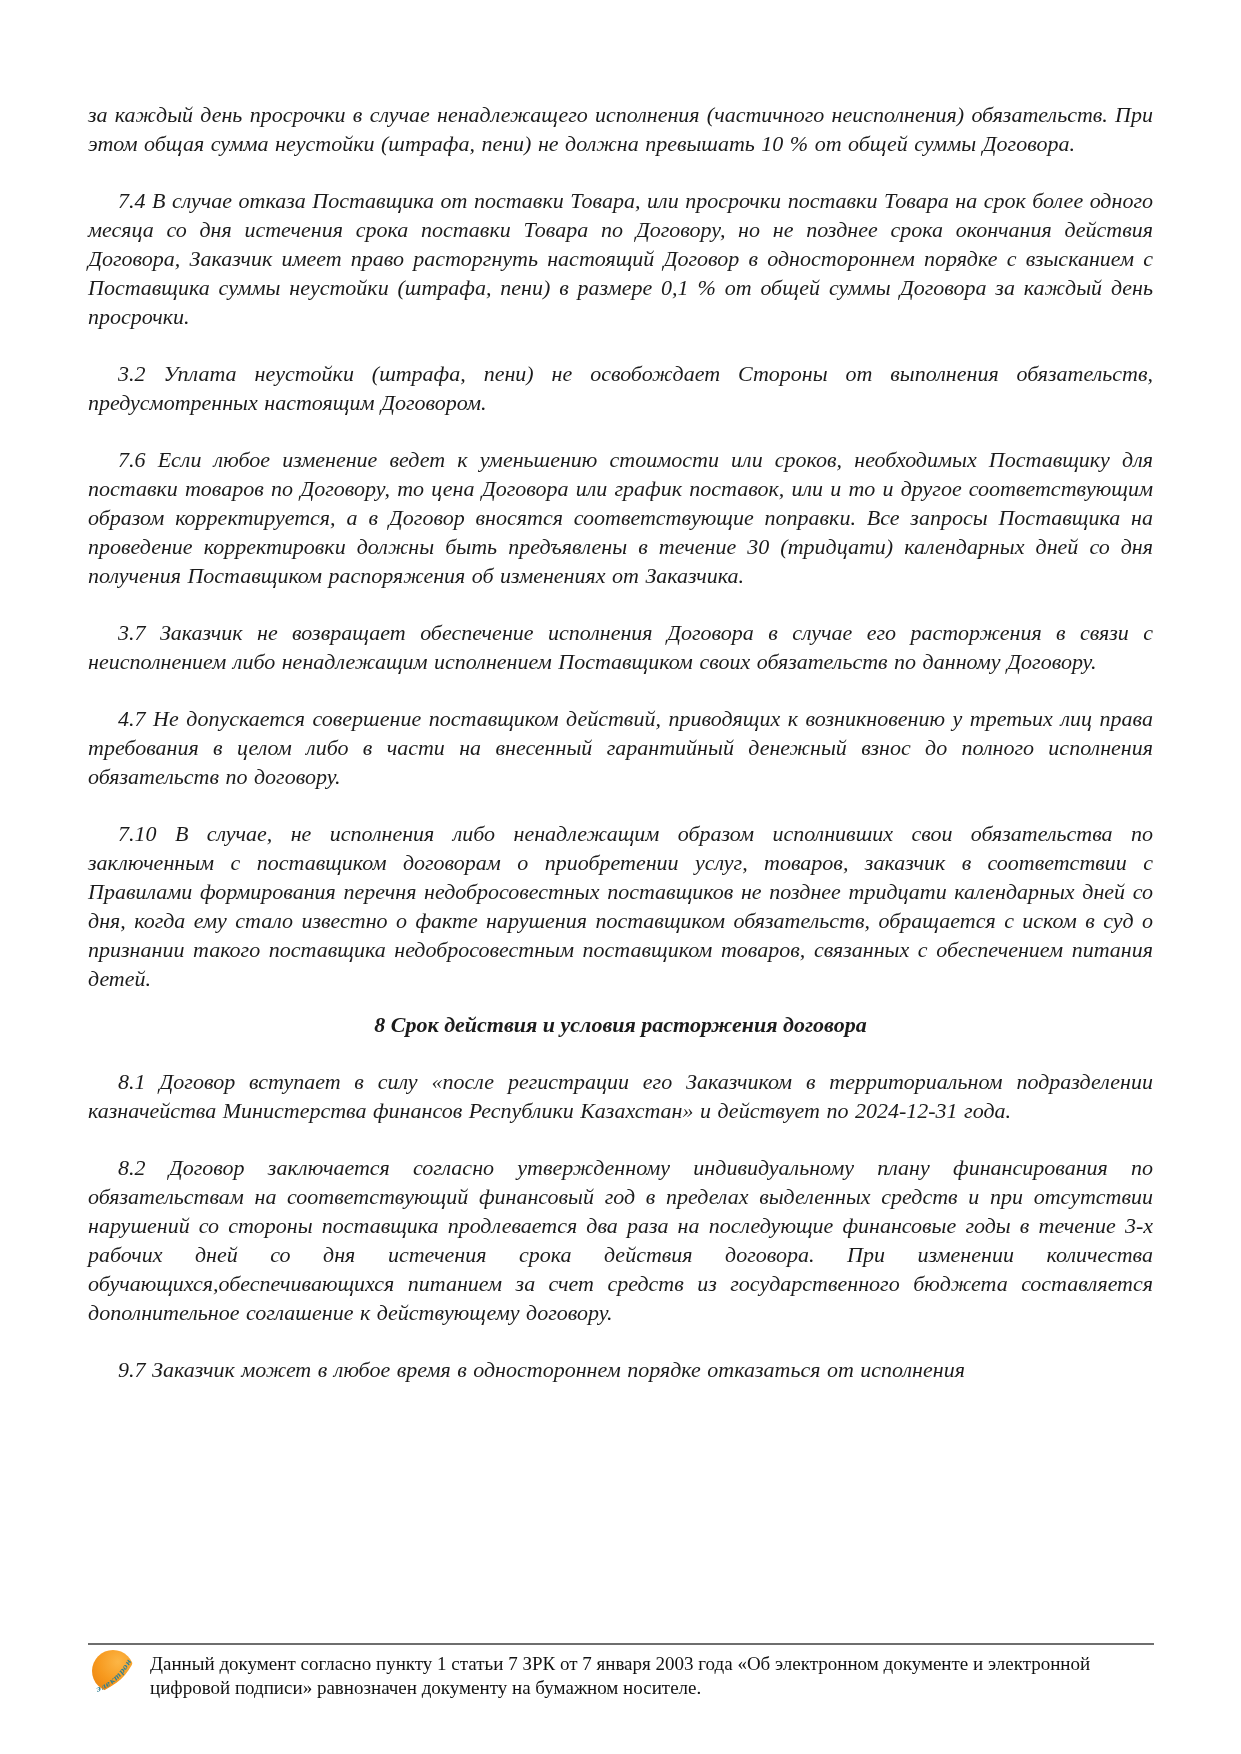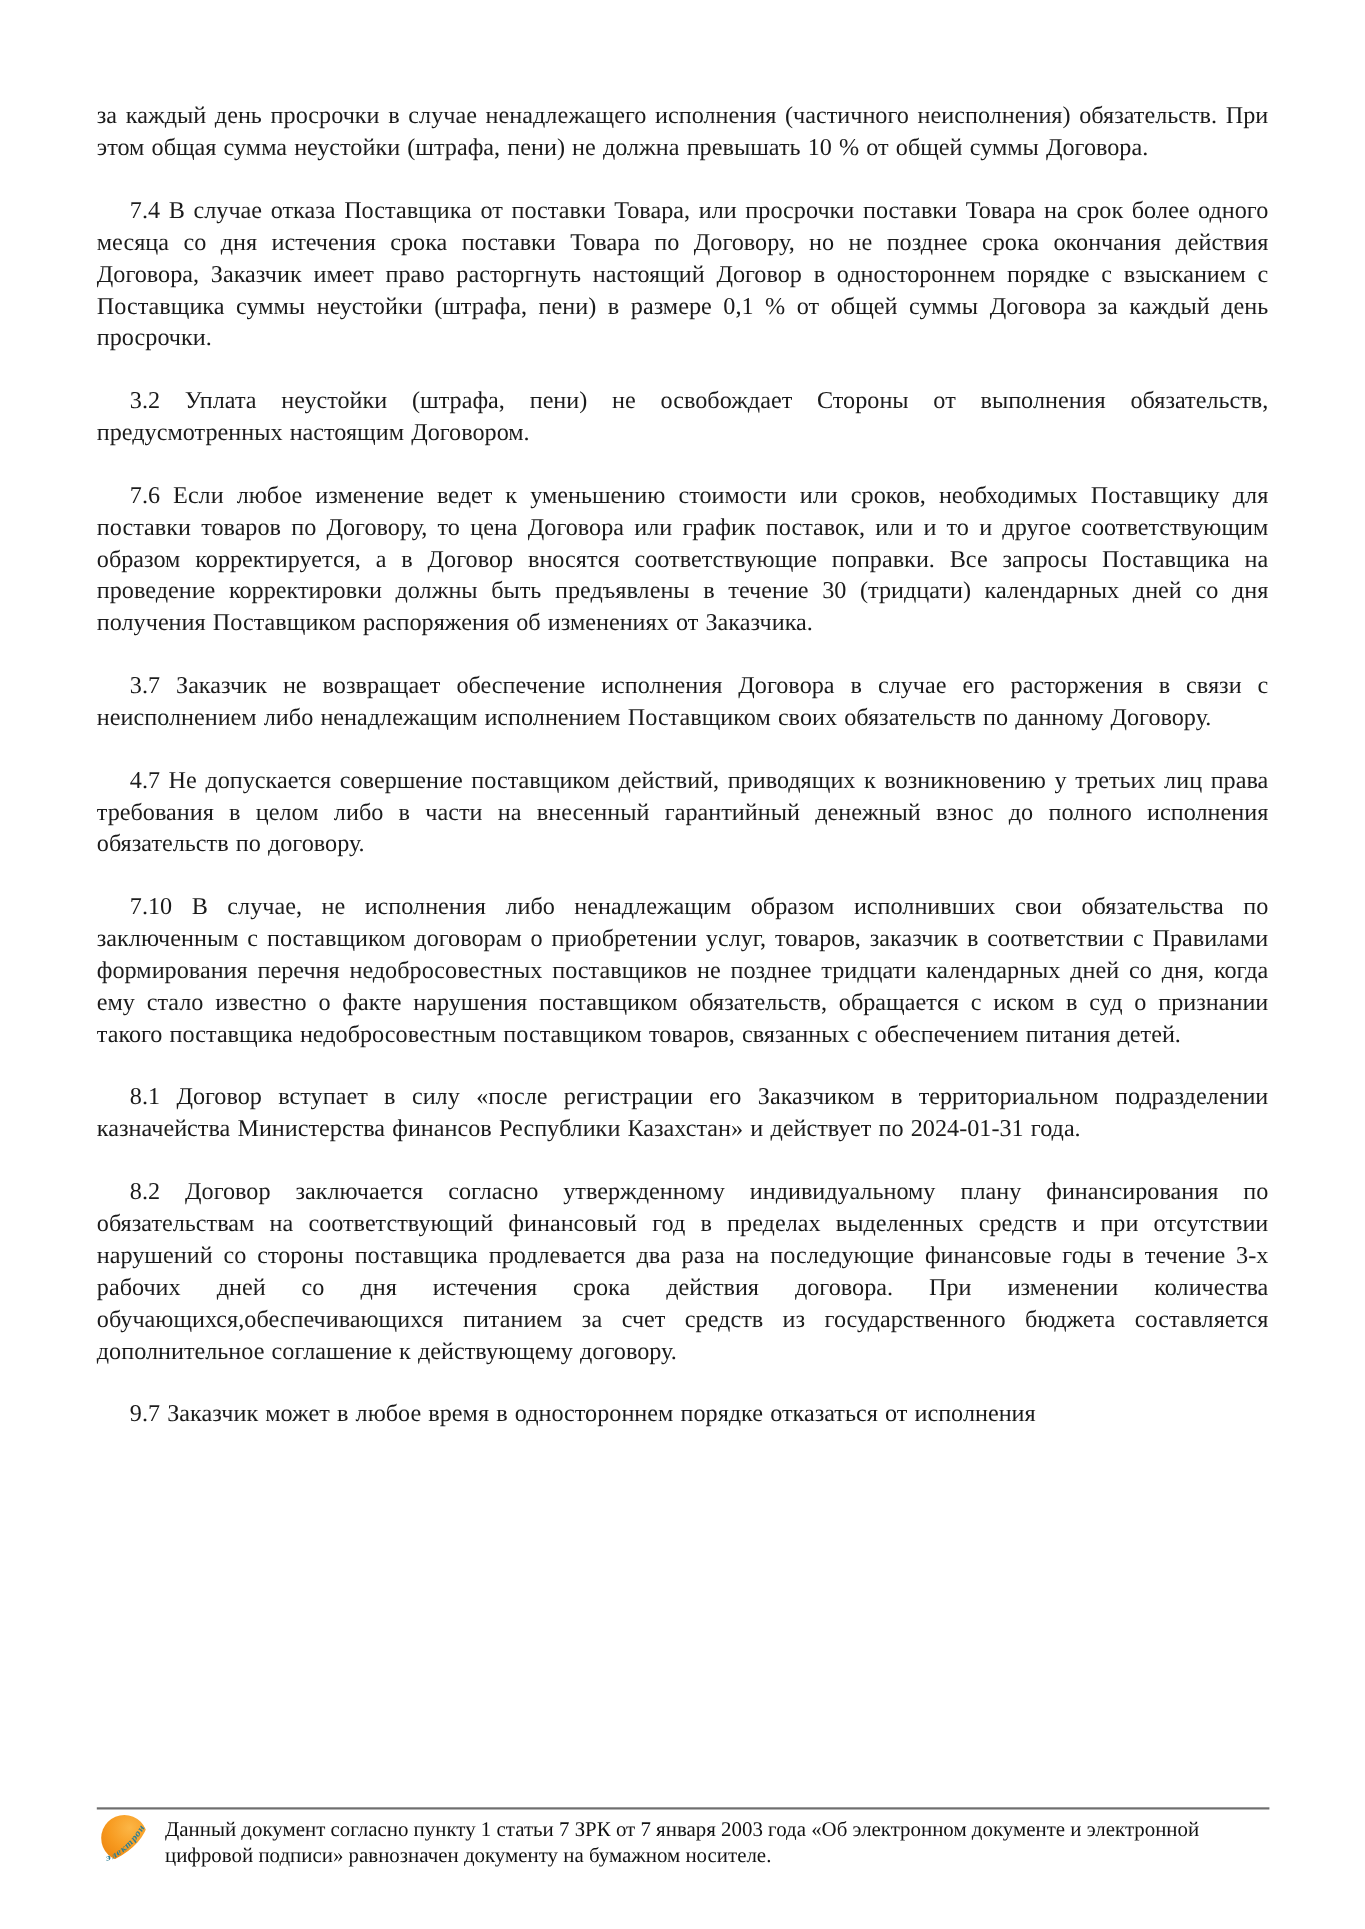--- a/index.html
+++ b/index.html
@@ -12,22 +12,23 @@
     width: 1241px;
     height: 1754px;
     background: #ffffff;
     font-family: "Liberation Serif", "DejaVu Serif", serif;
     color: #1b1b1b;
     overflow: hidden;
   }
   .content {
     position: absolute;
     left: 88px;
-    top: 90px;
+    top: 100px;
     width: 1065px;
+    font-style: italic;
   }
   .content p.clause {
     margin: 28px 0 0 0;
     font-size: 22px;
     line-height: 29px;
     text-align: justify;
     text-indent: 30px;
     word-spacing: 1px;
   }
   .content p.clause.continuation {
@@ -78,22 +79,23 @@
 
   <div class="content">
     <p class="clause continuation">за каждый день просрочки в случае ненадлежащего исполнения (частичного неисполнения) обязательств. При этом общая сумма неустойки (штрафа, пени) не должна превышать 10 % от общей суммы Договора.</p>
     <p class="clause">7.4 В случае отказа Поставщика от поставки Товара, или просрочки поставки Товара на срок более одного месяца со дня истечения срока поставки Товара по Договору, но не позднее срока окончания действия Договора, Заказчик имеет право расторгнуть настоящий Договор в одностороннем порядке с взысканием с Поставщика суммы неустойки (штрафа, пени) в размере 0,1 % от общей суммы Договора за каждый день просрочки.</p>
     <p class="clause">3.2 Уплата неустойки (штрафа, пени) не освобождает Стороны от выполнения обязательств, предусмотренных настоящим Договором.</p>
     <p class="clause">7.6 Если любое изменение ведет к уменьшению стоимости или сроков, необходимых Поставщику для поставки товаров по Договору, то цена Договора или график поставок, или и то и другое соответствующим образом корректируется, а в Договор вносятся соответствующие поправки. Все запросы Поставщика на проведение корректировки должны быть предъявлены в течение 30 (тридцати) календарных дней со дня получения Поставщиком распоряжения об изменениях от Заказчика.</p>
     <p class="clause">3.7 Заказчик не возвращает обеспечение исполнения Договора в случае его расторжения в связи с неисполнением либо ненадлежащим исполнением Поставщиком своих обязательств по данному Договору.</p>
     <p class="clause">4.7 Не допускается совершение поставщиком действий, приводящих к возникновению у третьих лиц права требования в целом либо в части на внесенный гарантийный денежный взнос до полного исполнения обязательств по договору.</p>
     <p class="clause">7.10 В случае, не исполнения либо ненадлежащим образом исполнивших свои обязательства по заключенным с поставщиком договорам о приобретении услуг, товаров, заказчик в соответствии с Правилами формирования перечня недобросовестных поставщиков не позднее тридцати календарных дней со дня, когда ему стало известно о факте нарушения поставщиком обязательств, обращается с иском в суд о признании такого поставщика недобросовестным поставщиком товаров, связанных с обеспечением питания детей.</p>
 
+    <h2 class="section-heading">8 Срок действия и условия расторжения договора</h2>
 
-    <p class="clause">8.1 Договор вступает в силу «после регистрации его Заказчиком в территориальном подразделении казначейства Министерства финансов Республики Казахстан» и действует по 2024-01-31 года.</p>
+    <p class="clause">8.1 Договор вступает в силу «после регистрации его Заказчиком в территориальном подразделении казначейства Министерства финансов Республики Казахстан» и действует по 2024-12-31 года.</p>
     <p class="clause">8.2 Договор заключается согласно утвержденному индивидуальному плану финансирования по обязательствам на соответствующий финансовый год в пределах выделенных средств и при отсутствии нарушений со стороны поставщика продлевается два раза на последующие финансовые годы в течение 3-х рабочих дней со дня истечения срока действия договора. При изменении количества обучающихся,обеспечивающихся питанием за счет средств из государственного бюджета составляется дополнительное соглашение к действующему договору.</p>
     <p class="clause">9.7 Заказчик может в любое время в одностороннем порядке отказаться от исполнения</p>
   </div>
 
   <div class="footer-divider"></div>
 
   <div class="footer">
     <div class="stamp">
       <svg viewBox="0 0 48 48" width="48" height="48" aria-hidden="true">
         <defs>

